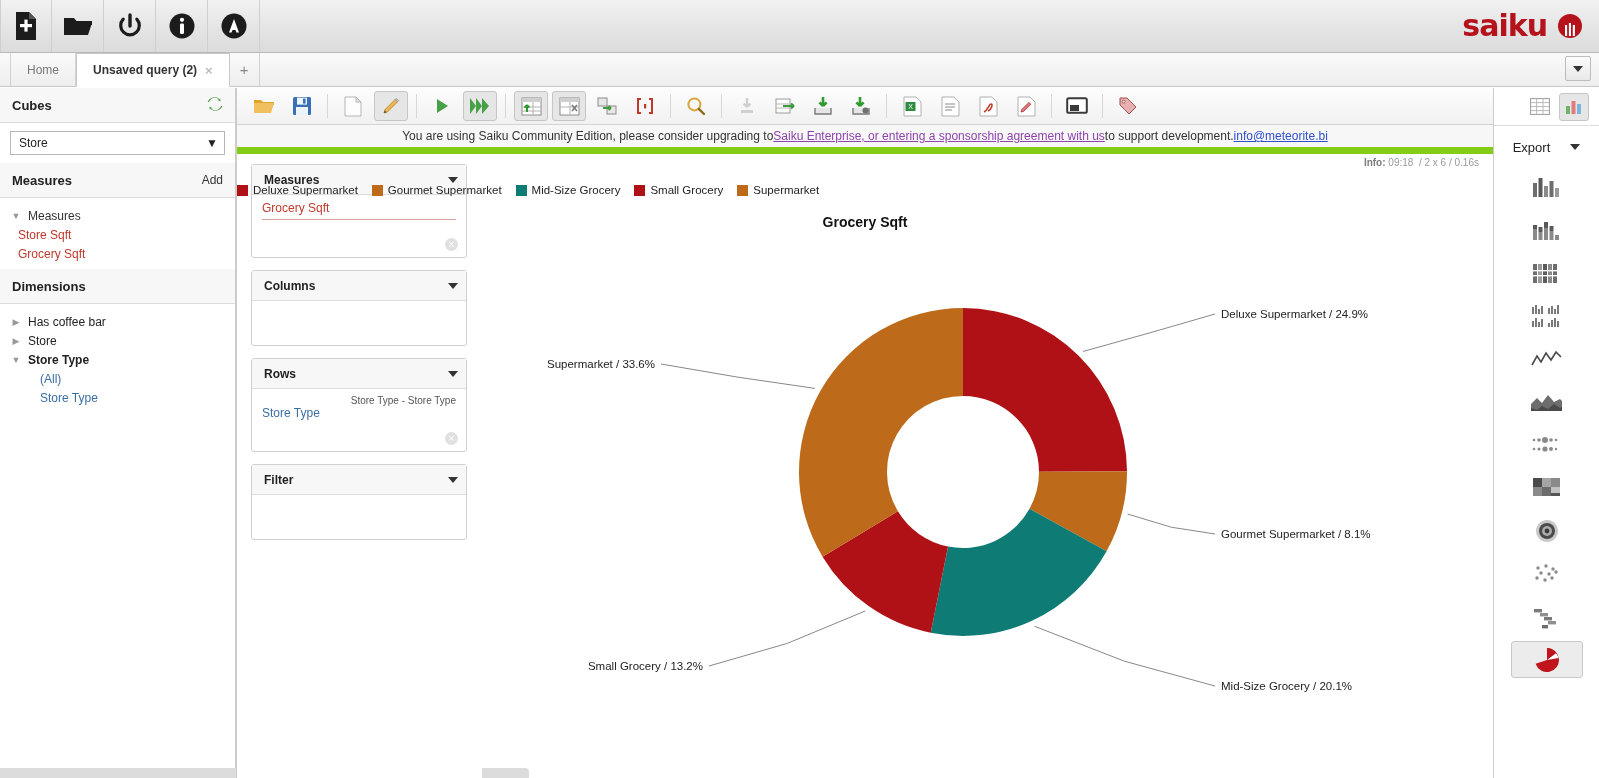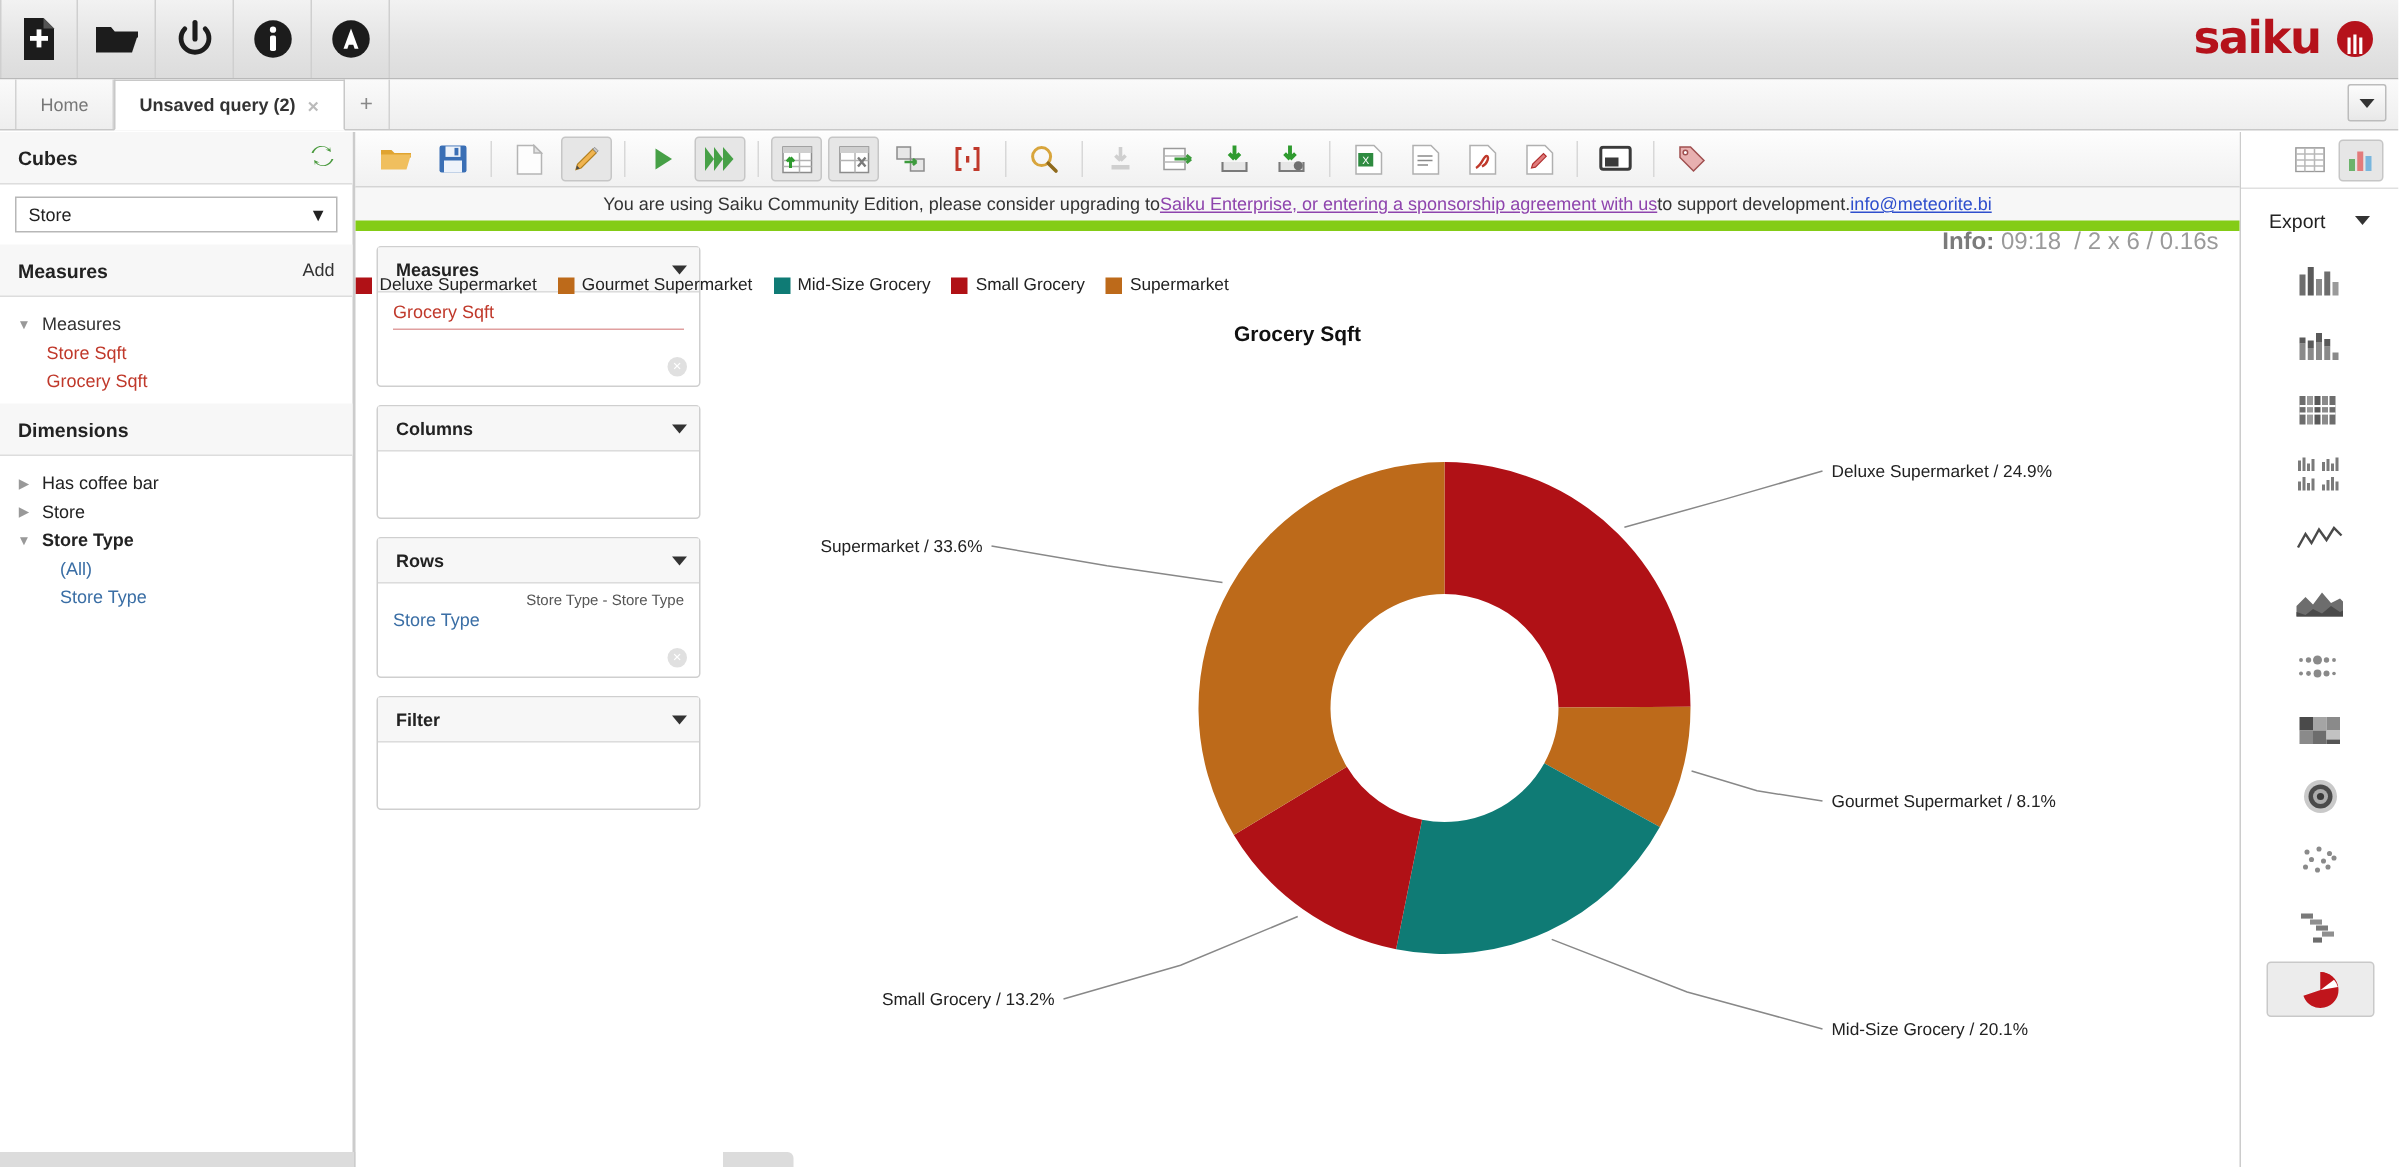--- a/index.html
+++ b/index.html
@@ -96,21 +96,21 @@
     border: 1px solid #b7b7b7; background: #fff;
     display: flex; align-items: center; justify-content: space-between;
     padding: 0 6px 0 8px; font-size: 12px; color: #222; cursor: pointer;
   }
   .tree { padding: 8px 0 6px 0; }
   .tree-row {
     display: flex; align-items: center; gap: 6px;
     height: 19px; padding-left: 10px; font-size: 12px; cursor: pointer;
   }
   .tw { width: 12px; display: inline-block; text-align: center; color: #999; font-size: 9px; }
-  .tree-row.measure-item { color: #c0392b; padding-left: 31px; }
+  .tree-row.measure-item { color: #c0392b; padding-left: 18px; }
   .tree-row.dim-child { color: #3a6ea5; padding-left: 40px; }
   .tree-row.bold { font-weight: bold; color: #222; }
   .tree-row.dimhdr { color: #222; }
 
   
   .dropzones { position: absolute; top: 88px; left: 237px; width: 245px; height: 690px; background:#fff; }
   .dz { margin: 76px 0 0 14px; width: 216px; border: 1px solid #cfcfcf; border-radius: 3px; background: #fff; }
   .dz .dzh {
     height: 30px; background: #f7f7f7; border-bottom: 1px solid #dcdcdc;
     display: flex; align-items: center; justify-content: space-between;
@@ -148,21 +148,21 @@
     background: #f7f7f7; border-bottom: 7px solid #84cc16;
     display: flex; align-items: center; justify-content: center;
     font-size: 12px; color: #333;
     z-index: 4;
   }
   .banner a { color: #8e44ad; }
   .banner a.mail { color: #2f4fcd; }
   .infoline {
     position: absolute; top: 152px; left: 237px; width: 1256px; height: 20px;
     display: flex; align-items: center; justify-content: flex-end;
-    padding-right: 14px; font-size: 16px; color: #9a9a9a;
+    padding-right: 14px; font-size: 10px; color: #9a9a9a;
     z-index: 4;
   }
   .infoline b { color: #7b7b7b; }
 
   
   .chartarea { position: absolute; top: 172px; left: 237px; width: 1256px; height: 606px; }
   .legend {
     position: absolute; top: 12px; left: 0; width: 1256px;
     display: flex; align-items: center; gap: 14px;
     font-size: 11.5px; color: #222;

